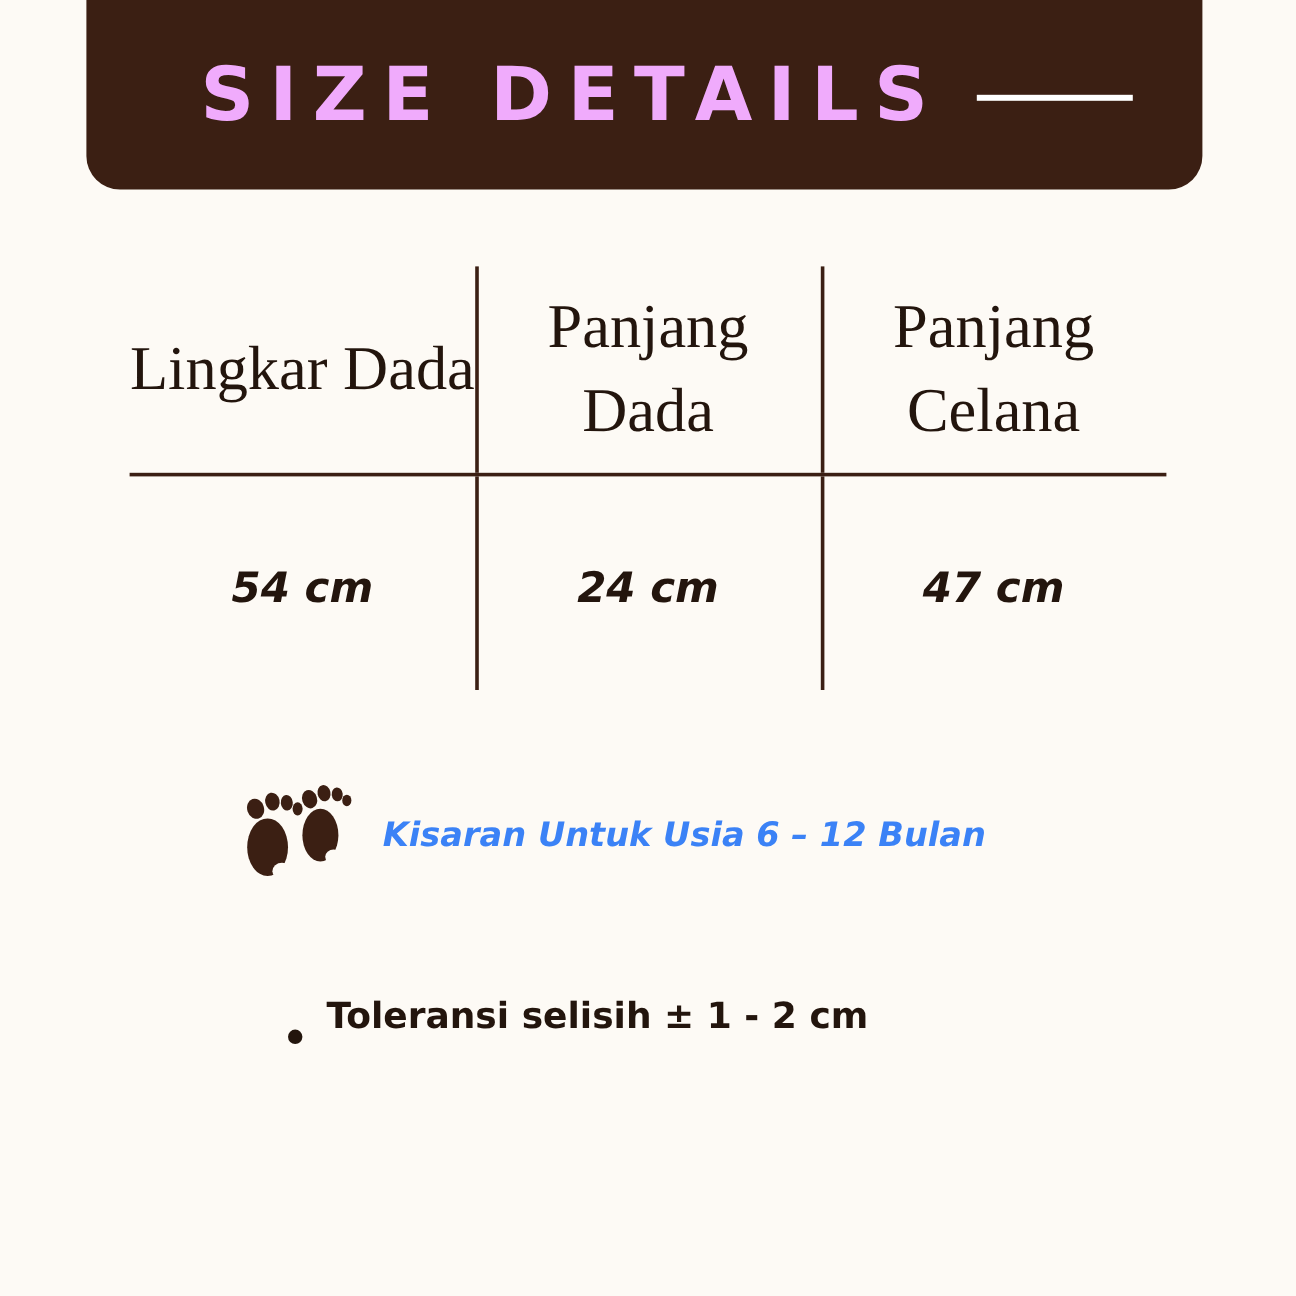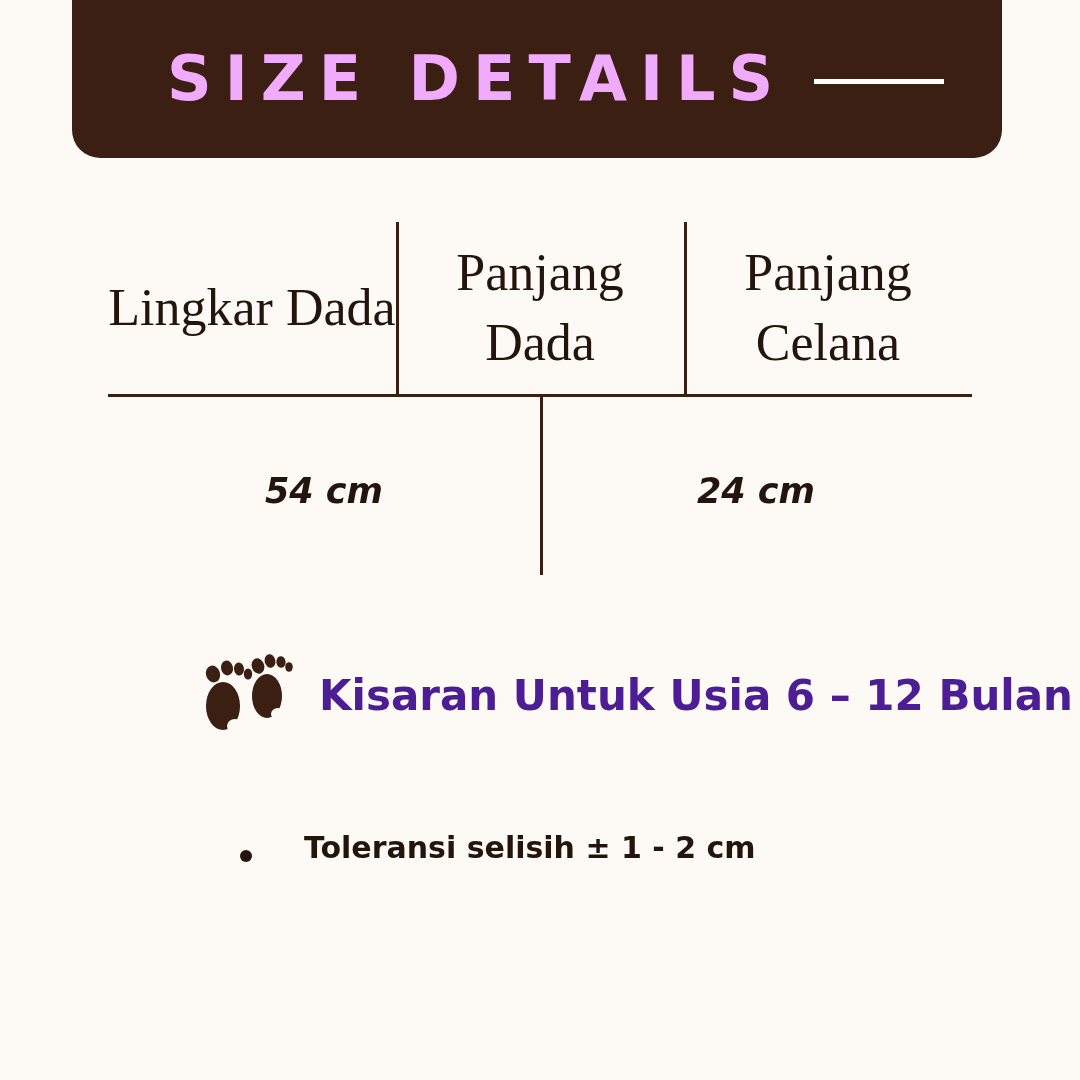--- a/index.html
+++ b/index.html
@@ -120,38 +120,38 @@
     align-items: center;
   }
   .feet-icon {
     width: 110px;
     height: 110px;
     flex: 0 0 auto;
     margin-right: 14px;
   }
   .age-text {
     font-family: "DejaVu Sans", sans-serif;
-    font-weight: bold;
-    font-size: 42px;
-    color: #4c1d95;
+    font-style: italic;
+    font-weight: bold;
+    font-size: 28px;
+    color: #3b82f6;
     white-space: nowrap;
   }
 
   
   .notes {
     position: absolute;
     left: 240px;
     top: 826px;
     width: 700px;
   }
   .note-item {
     display: flex;
-    align-items: center;
+    align-items: flex-end;
     margin-bottom: 8px;
-    gap: 32px;
   }
   .bullet {
     flex: 0 0 auto;
     width: 12px;
     height: 12px;
     border-radius: 50%;
     background: #23150d;
     margin: 16px 20px 0 0;
   }
   .note-text {
@@ -184,20 +184,23 @@
         <span>Panjang Celana</span>
       </div>
     </div>
     <div class="hrule"></div>
     <div class="table-body">
       <div class="cell">
         <span>54 cm</span>
       </div>
       <div class="cell">
         <span>24 cm</span>
+      </div>
+      <div class="cell">
+        <span>47 cm</span>
       </div>
     </div>
   </div>
 
   <div class="age-row">
     <span class="feet-icon">
       <svg viewBox="0 0 110 110" width="110" height="110" aria-hidden="true">
         <g fill="#3b1f13">
 
           <ellipse cx="28" cy="66" rx="17" ry="24"></ellipse>

